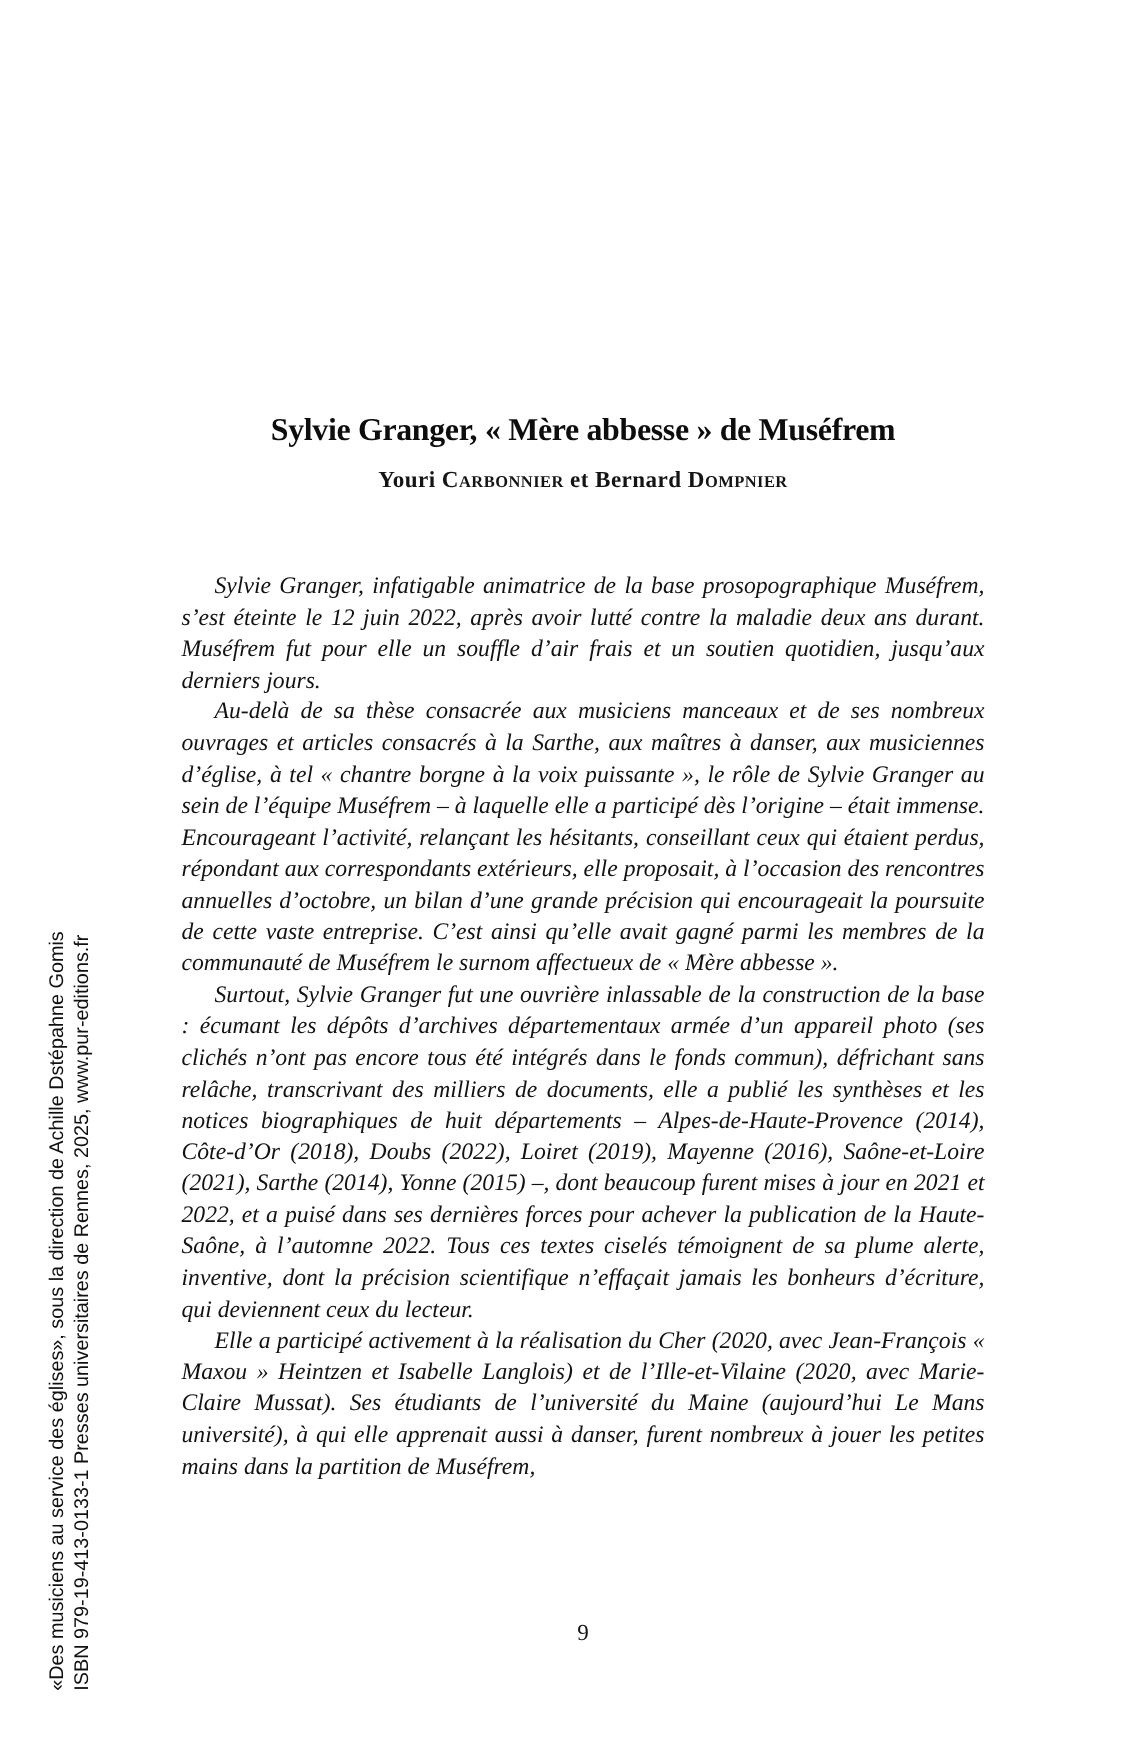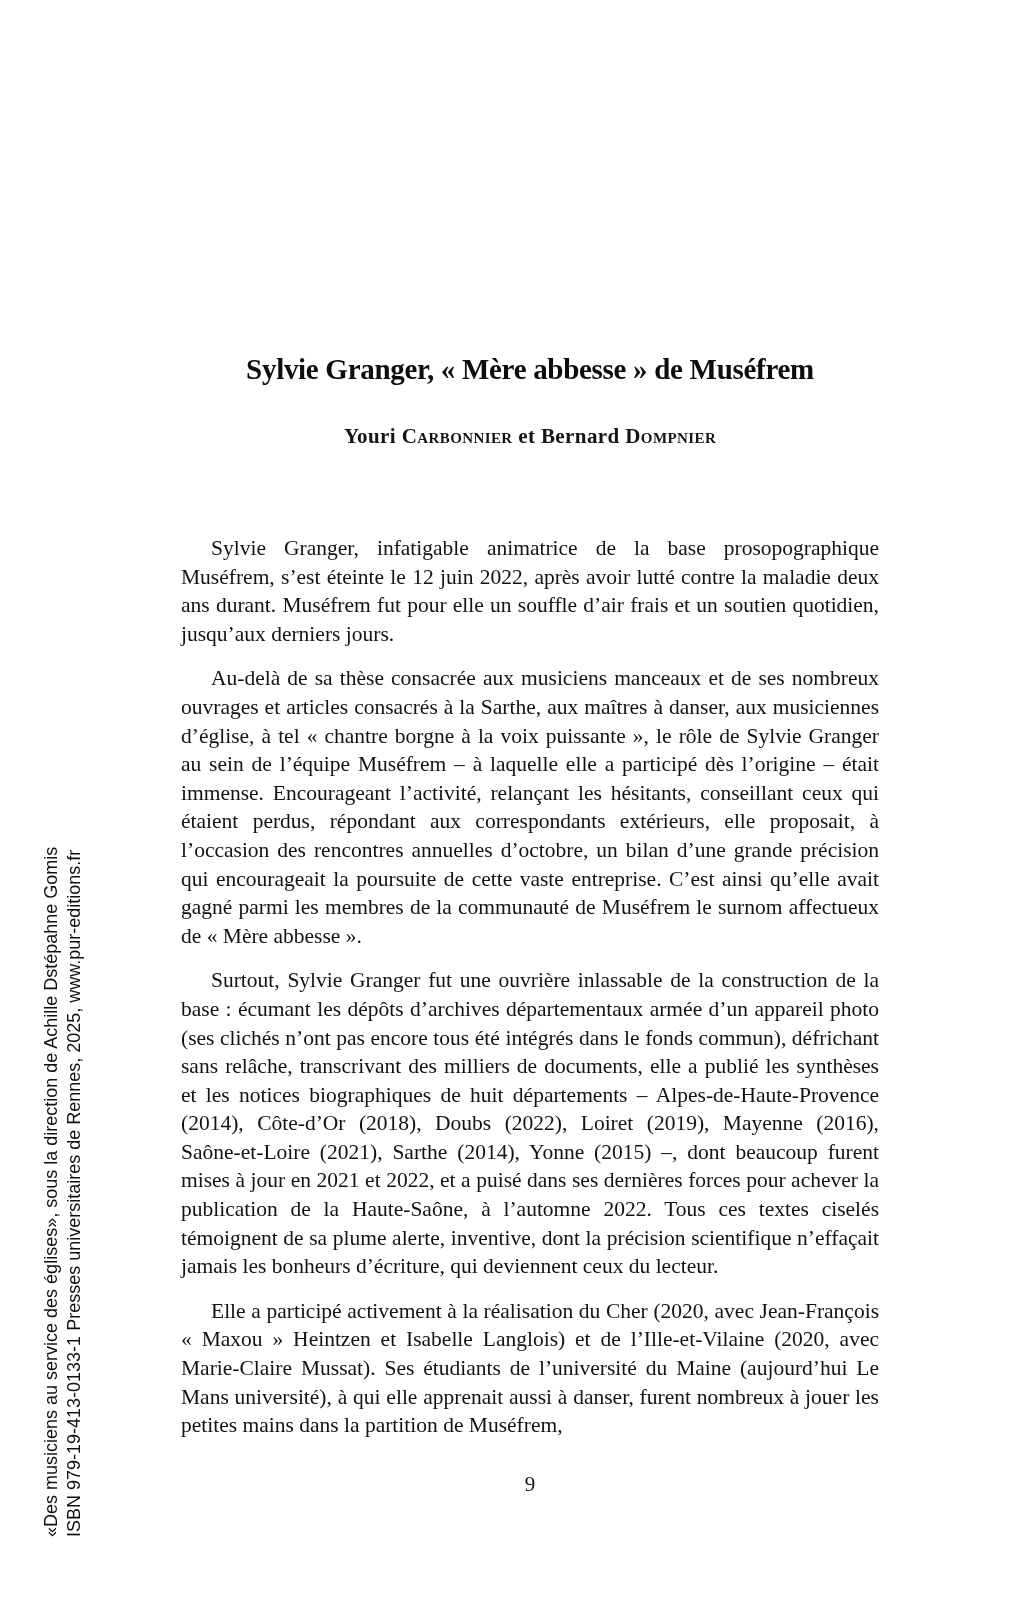--- a/index.html
+++ b/index.html
@@ -14,21 +14,21 @@
     position: relative;
     width: 1033px;
     height: 1600px;
     background: #ffffff;
     color: #111111;
     font-family: "Liberation Serif", "DejaVu Serif", serif;
   }
   .chapter-title {
     position: absolute;
     left: 165px;
-    top: 334px;
+    top: 356px;
     width: 730px;
     text-align: center;
     font-size: 29px;
     font-weight: bold;
     letter-spacing: -0.3px;
     color: #0d0d0d;
   }
   .authors-line {
     position: absolute;
     left: 165px;
@@ -47,23 +47,24 @@
     position: absolute;
     left: 165px;
     top: 518px;
     width: 730px;
     font-size: 21.5px;
     line-height: 28.6px;
     text-align: justify;
     color: #121212;
   }
   .body-text p {
-    margin: 16px;
+    margin: 0;
     padding: 0;
     text-indent: 30px;
+    font-style: italic;
   }
   .page-number {
     position: absolute;
     left: 165px;
     top: 1472px;
     width: 730px;
     text-align: center;
     font-size: 21px;
     color: #141414;
   }

